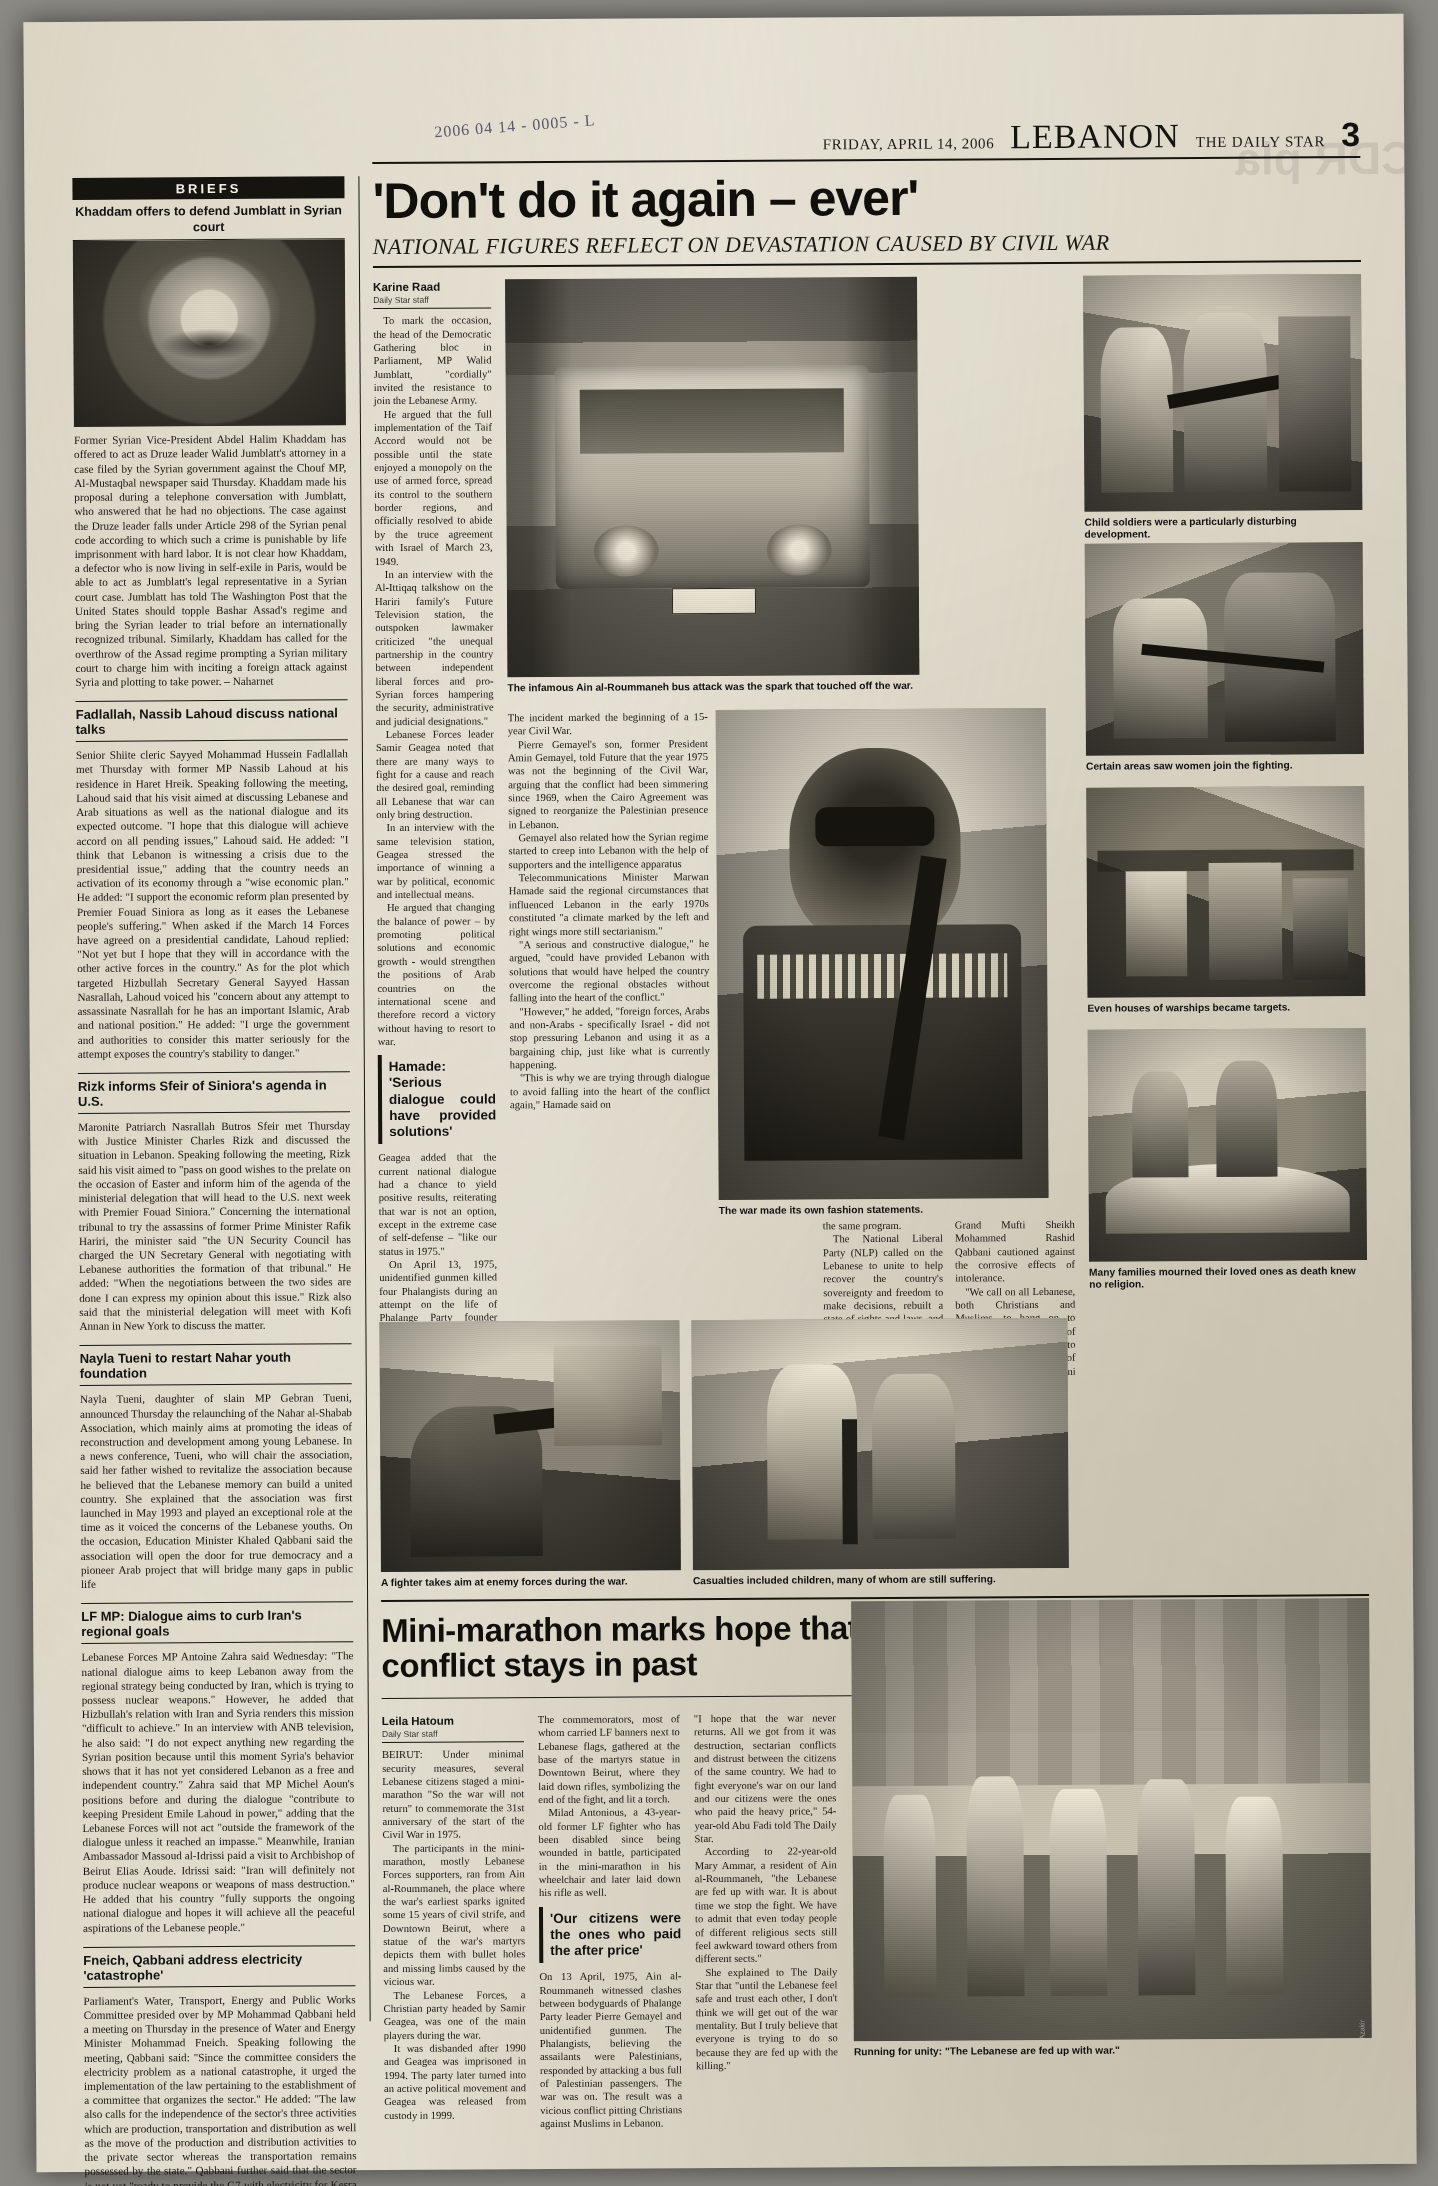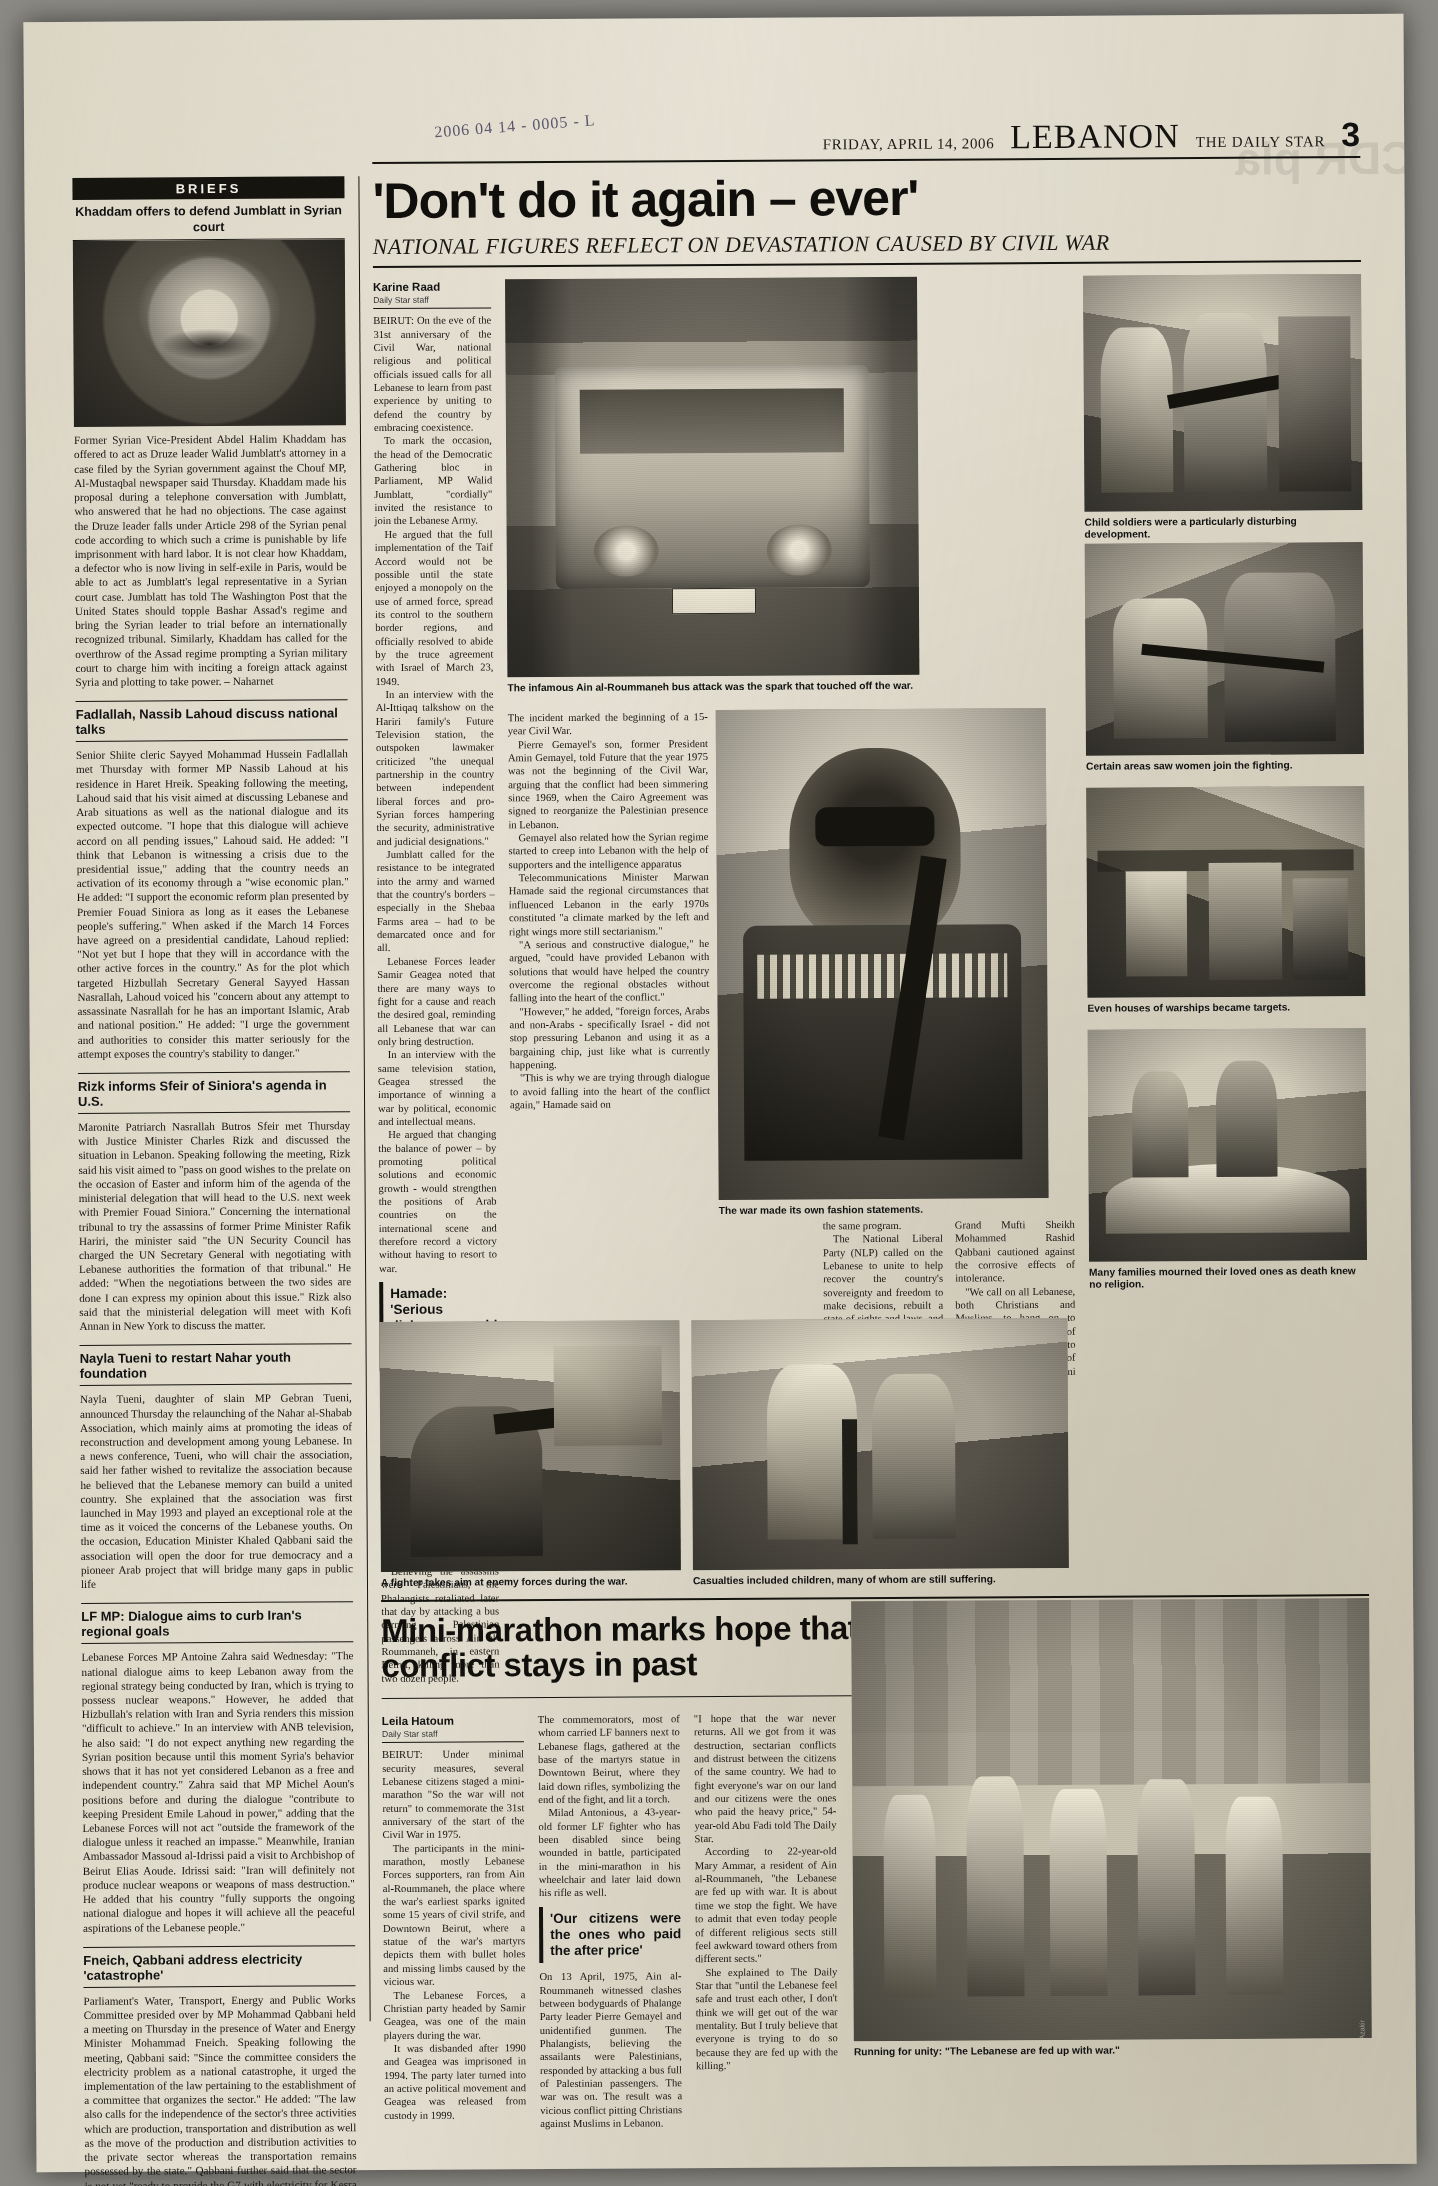--- a/index.html
+++ b/index.html
@@ -135,25 +135,23 @@
 
       <div class="vrule" style="left:286px;top:100px;height:1845px;"></div>
 
       <div class="headline">'Don't do it again – ever'</div>
       <div class="subhead">NATIONAL FIGURES REFLECT ON DEVASTATION CAUSED BY CIVIL WAR</div>
       <div class="sub-rule"></div>
 
       <div class="tcol" style="left:300px;top:204px;width:118px;">
         <div class="byline">Karine Raad</div>
         <div class="byline-sub">Daily Star staff</div>
-        <p class="first">BEIRUT: On the eve of the 31st anniversary of the Civil War, national religious and political officials issued calls for all Lebanese to learn from past experience by uniting to defend the country by embracing coexistence.</p>
         <p>To mark the occasion, the head of the Democratic Gathering bloc in Parliament, MP Walid Jumblatt, "cordially" invited the resistance to join the Lebanese Army.</p>
         <p>He argued that the full implementation of the Taif Accord would not be possible until the state enjoyed a monopoly on the use of armed force, spread its control to the southern border regions, and officially resolved to abide by the truce agreement with Israel of March 23, 1949.</p>
         <p>In an interview with the Al-Ittiqaq talkshow on the Hariri family's Future Television station, the outspoken lawmaker criticized "the unequal partnership in the country between independent liberal forces and pro-Syrian forces hampering the security, administrative and judicial designations."</p>
-        <p>Jumblatt called for the resistance to be integrated into the army and warned that the country's borders – especially in the Shebaa Farms area – had to be demarcated once and for all.</p>
         <p>Lebanese Forces leader Samir Geagea noted that there are many ways to fight for a cause and reach the desired goal, reminding all Lebanese that war can only bring destruction.</p>
         <p>In an interview with the same television station, Geagea stressed the importance of winning a war by political, economic and intellectual means.</p>
         <p>He argued that changing the balance of power – by promoting political solutions and economic growth - would strengthen the positions of Arab countries on the international scene and therefore record a victory without having to resort to war.</p>
         <div class="pullquote">Hamade: 'Serious dialogue could have provided solutions'</div>
         <p class="first">Geagea added that the current national dialogue had a chance to yield positive results, reiterating that war is not an option, except in the extreme case of self-defense – "like our status in 1975."</p>
         <p>On April 13, 1975, unidentified gunmen killed four Phalangists during an attempt on the life of Phalange Party founder Pierre Gemayel.</p>
         <p>Believing the assassins were Palestinians, the Phalangists retaliated later that day by attacking a bus carrying Palestinian passengers across Ain al-Roummaneh, in eastern Beirut, killing more than two dozen people.</p>
       </div>
 
       <div class="ph" style="position:absolute;left:432px;top:204px;width:412px;height:398px;">

